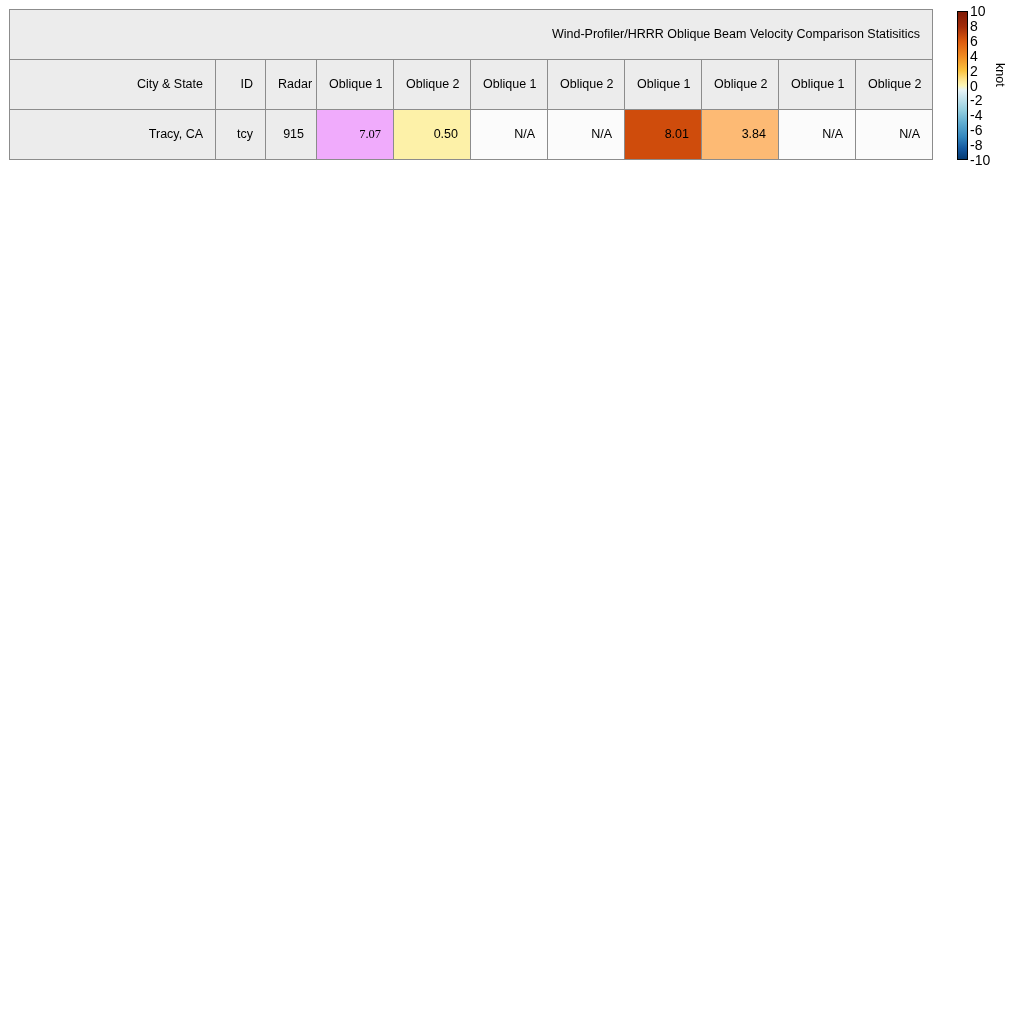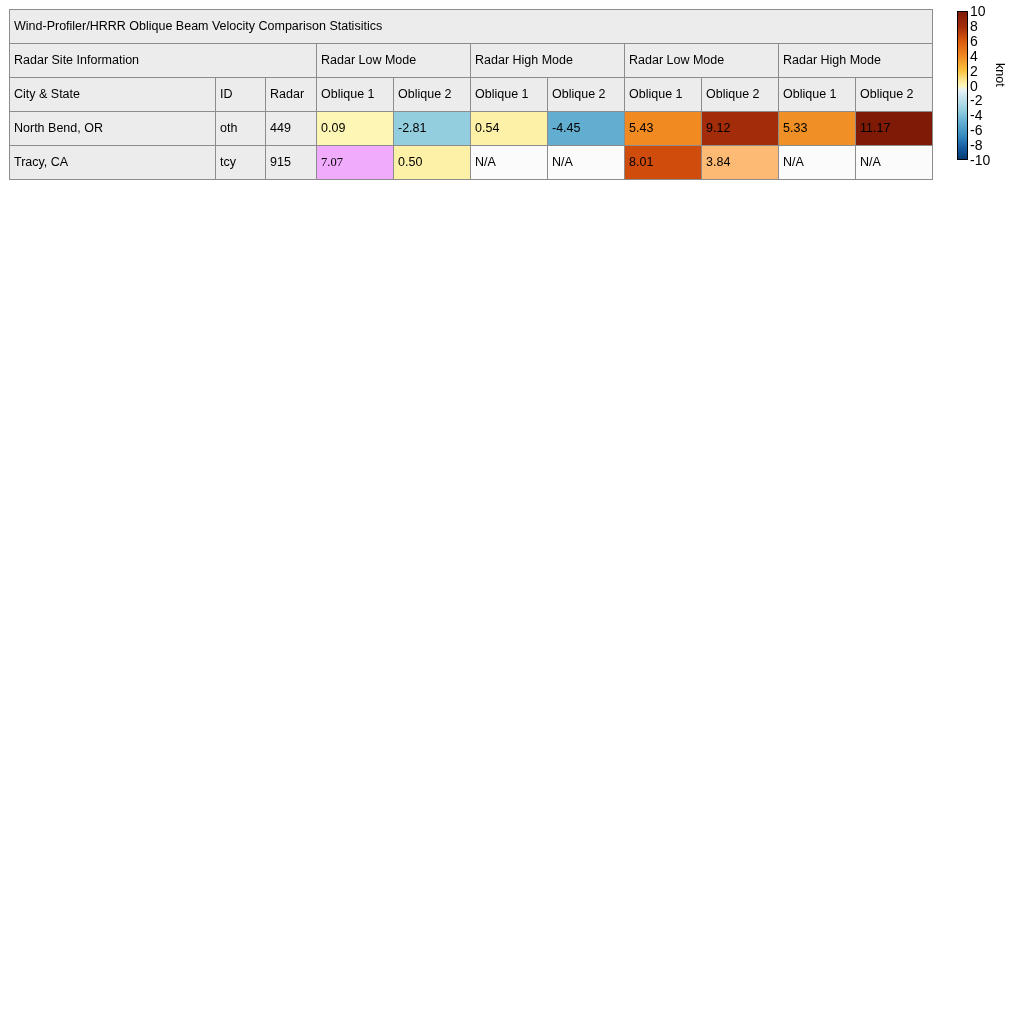--- a/index.html
+++ b/index.html
@@ -20,25 +20,25 @@
   #stats-table {
     position: absolute;
     left: 9px;
     top: 9px;
     width: 923px;
     border-collapse: collapse;
     table-layout: fixed;
   }
   #stats-table td {
     border: 1px solid #8c8c8c;
-    text-align: left;
+    text-align: right;
     vertical-align: middle;
     font-size: 12.5px;
     line-height: 1.1;
-    padding: 4px;
+    padding: 12px;
     height: 25px;
     background: #ececec;
     white-space: nowrap;
   }
   .title-cell {
     height: 26px;
   }
   .daterange-cell {
     text-align: left;
     padding-left: 5px;
@@ -124,53 +124,33 @@
     <col style="width:77px">
       <col style="width:77px">
       <col style="width:77px">
       <col style="width:77px">
   </colgroup>
   <tbody>
     <tr>
       <td class="title-cell" colspan="11">Wind-Profiler/HRRR Oblique Beam Velocity Comparison Statisitics</td>
     </tr>
     <tr>
-      <td colspan="3">Radar Site Information</td>
-      <td colspan="2">Radar Low Mode</td>
-      <td colspan="2">Radar High Mode</td>
-      <td colspan="2">Radar Low Mode</td>
-      <td colspan="2">Radar High Mode</td>
-    </tr>
-    <tr>
       <td>City &amp; State</td>
       <td>ID</td>
       <td>Radar</td>
       <td>Oblique 1</td>
       <td>Oblique 2</td>
       <td>Oblique 1</td>
       <td>Oblique 2</td>
       <td>Oblique 1</td>
       <td>Oblique 2</td>
       <td>Oblique 1</td>
       <td>Oblique 2</td>
     </tr>
 
-    <tr>
-      <td class="site-cell">North Bend, OR</td>
-      <td class="site-cell">oth</td>
-      <td class="site-cell">449</td>
-      <td class="val-cell" style="background: rgb(253, 246, 181);">0.09</td>
-      <td class="val-cell" style="background: rgb(147, 206, 223);">-2.81</td>
-      <td class="val-cell" style="background: rgb(253, 241, 168);">0.54</td>
-      <td class="val-cell" style="background: rgb(98, 174, 209);">-4.45</td>
-      <td class="val-cell" style="background: rgb(240, 138, 33);">5.43</td>
-      <td class="val-cell" style="background: rgb(163, 44, 10);">9.12</td>
-      <td class="val-cell" style="background: rgb(240, 143, 37);">5.33</td>
-      <td class="val-cell" style="background: rgb(127, 26, 6);">11.17</td>
-    </tr>
 
     <tr>
       <td class="site-cell">Tracy, CA</td>
       <td class="site-cell">tcy</td>
       <td class="site-cell">915</td>
       <td class="val-cell" style="background: #f0abfc; font-family: Liberation Serif, serif;">7.07</td>
       <td class="val-cell" style="background: rgb(253, 241, 168);">0.50</td>
       <td class="val-cell" style="background: rgb(251, 251, 251);">N/A</td>
       <td class="val-cell" style="background: rgb(251, 251, 251);">N/A</td>
       <td class="val-cell" style="background: rgb(207, 76, 12);">8.01</td>

